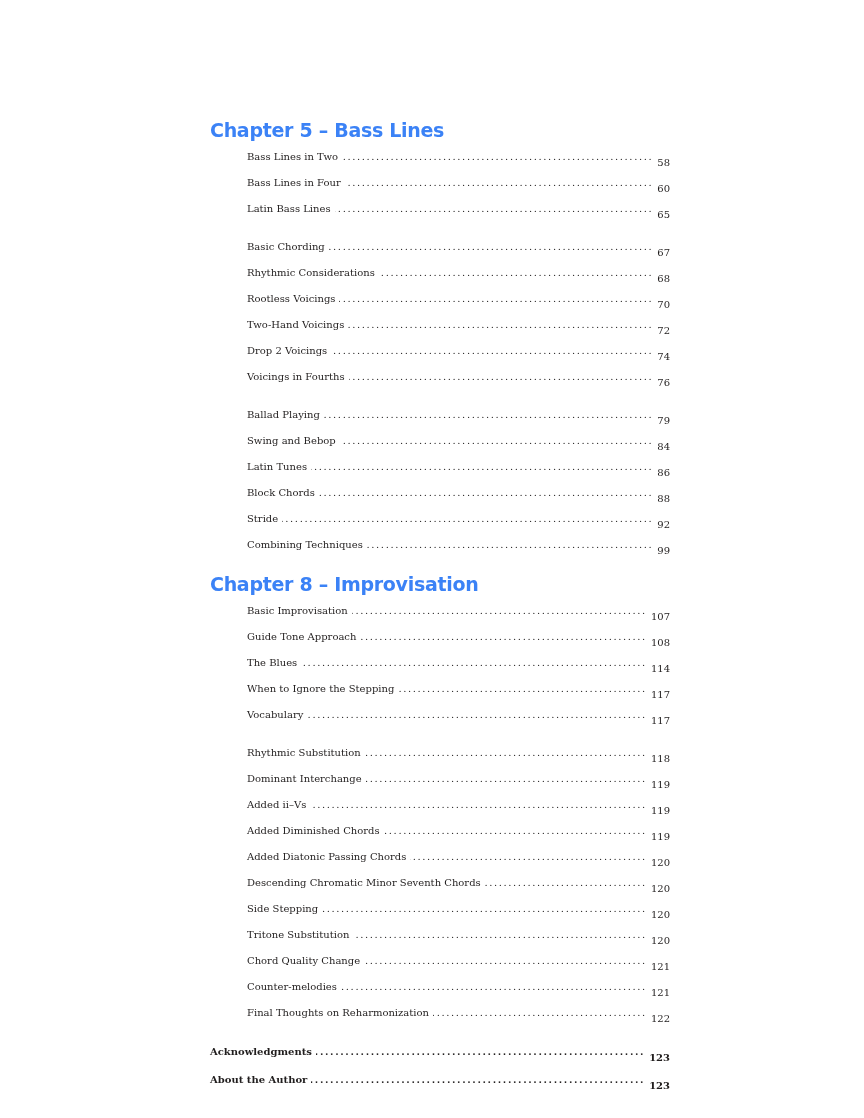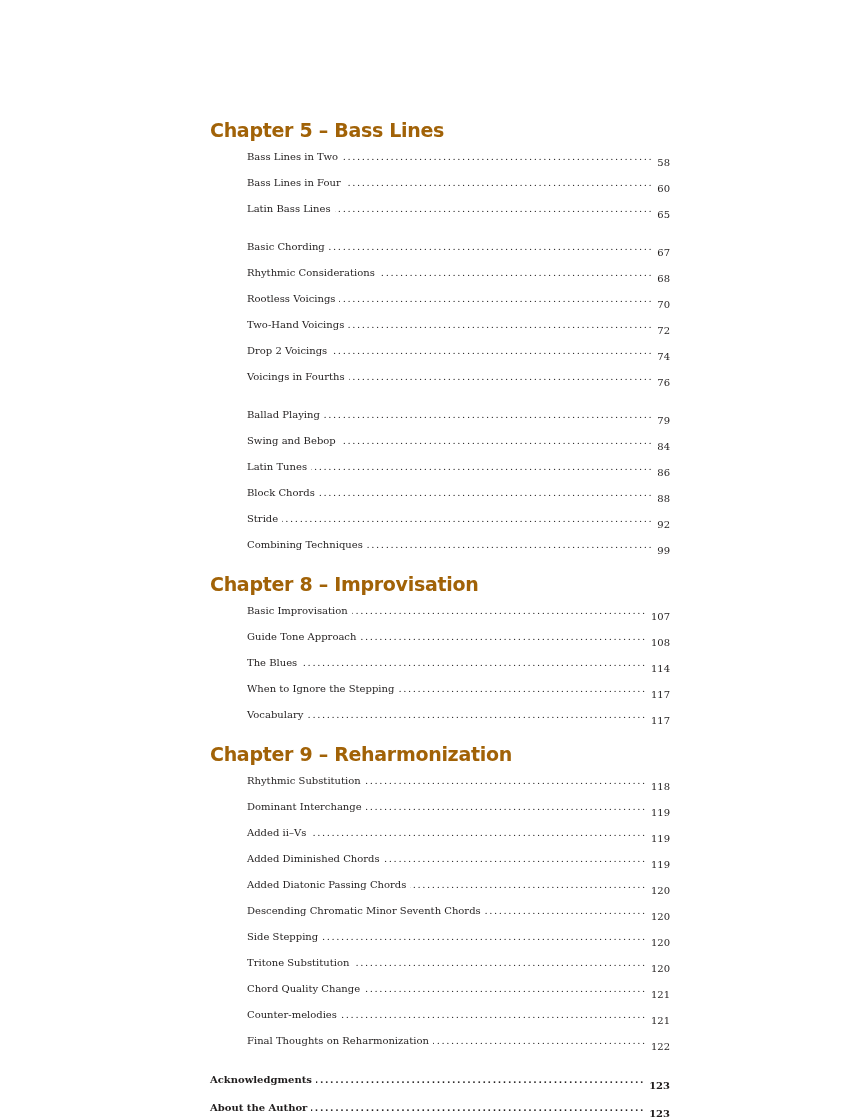--- a/index.html
+++ b/index.html
@@ -26,21 +26,21 @@
     margin: 0 0 12px 0;
   }
   .chapter-heading {
     font-family: "DejaVu Sans", "Liberation Sans", sans-serif;
     font-weight: bold;
     font-size: 19px;
     letter-spacing: -0.3px;
     line-height: 22px;
     margin: 0 0 6px 0;
     white-space: nowrap;
-    color: #a16207;
+    color: #3b82f6;
   }
   .entries {
     margin-left: 37px;
   }
   .toc-row {
     display: flex;
     align-items: flex-start;
     font-size: 10px;
     line-height: 20px;
     white-space: nowrap;
@@ -196,21 +196,20 @@
   </div>
           <div class="toc-row">
     <span class="toc-label">Vocabulary</span>
     <span class="toc-dots"></span>
     <span class="toc-page">117</span>
   </div>
         </div>
   </section>
 
   <section class="toc-section">
-    <h2 class="chapter-heading">Chapter 9 – Reharmonization</h2>
     <div class="entries">
           <div class="toc-row">
     <span class="toc-label">Rhythmic Substitution</span>
     <span class="toc-dots"></span>
     <span class="toc-page">118</span>
   </div>
           <div class="toc-row">
     <span class="toc-label">Dominant Interchange</span>
     <span class="toc-dots"></span>
     <span class="toc-page">119</span>

